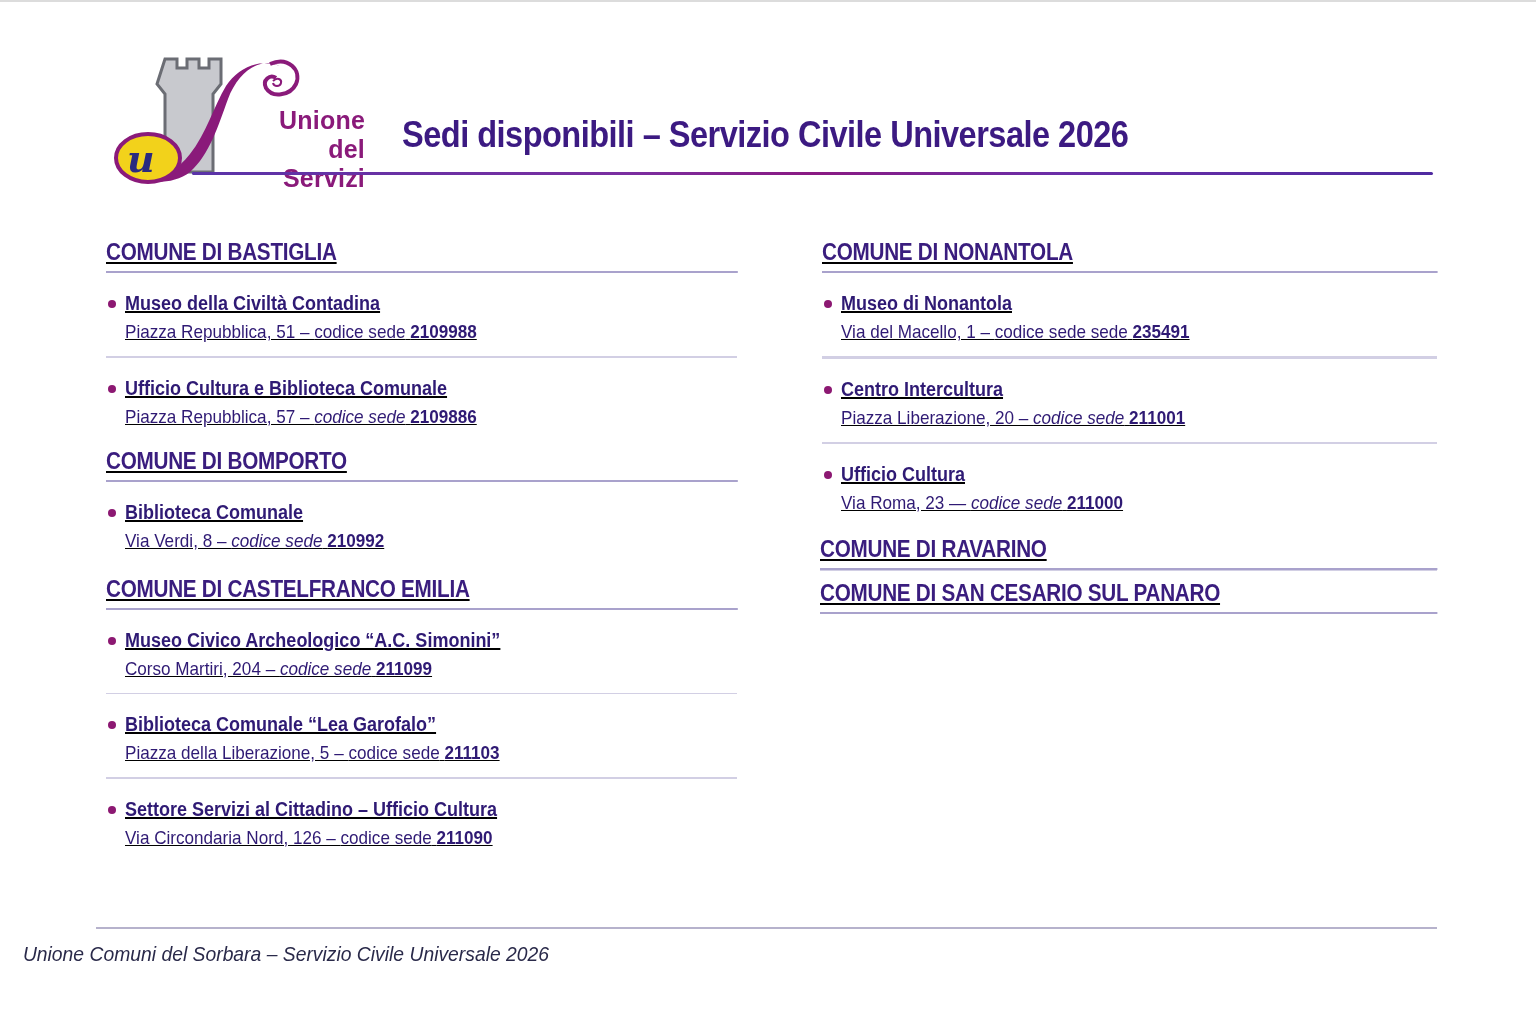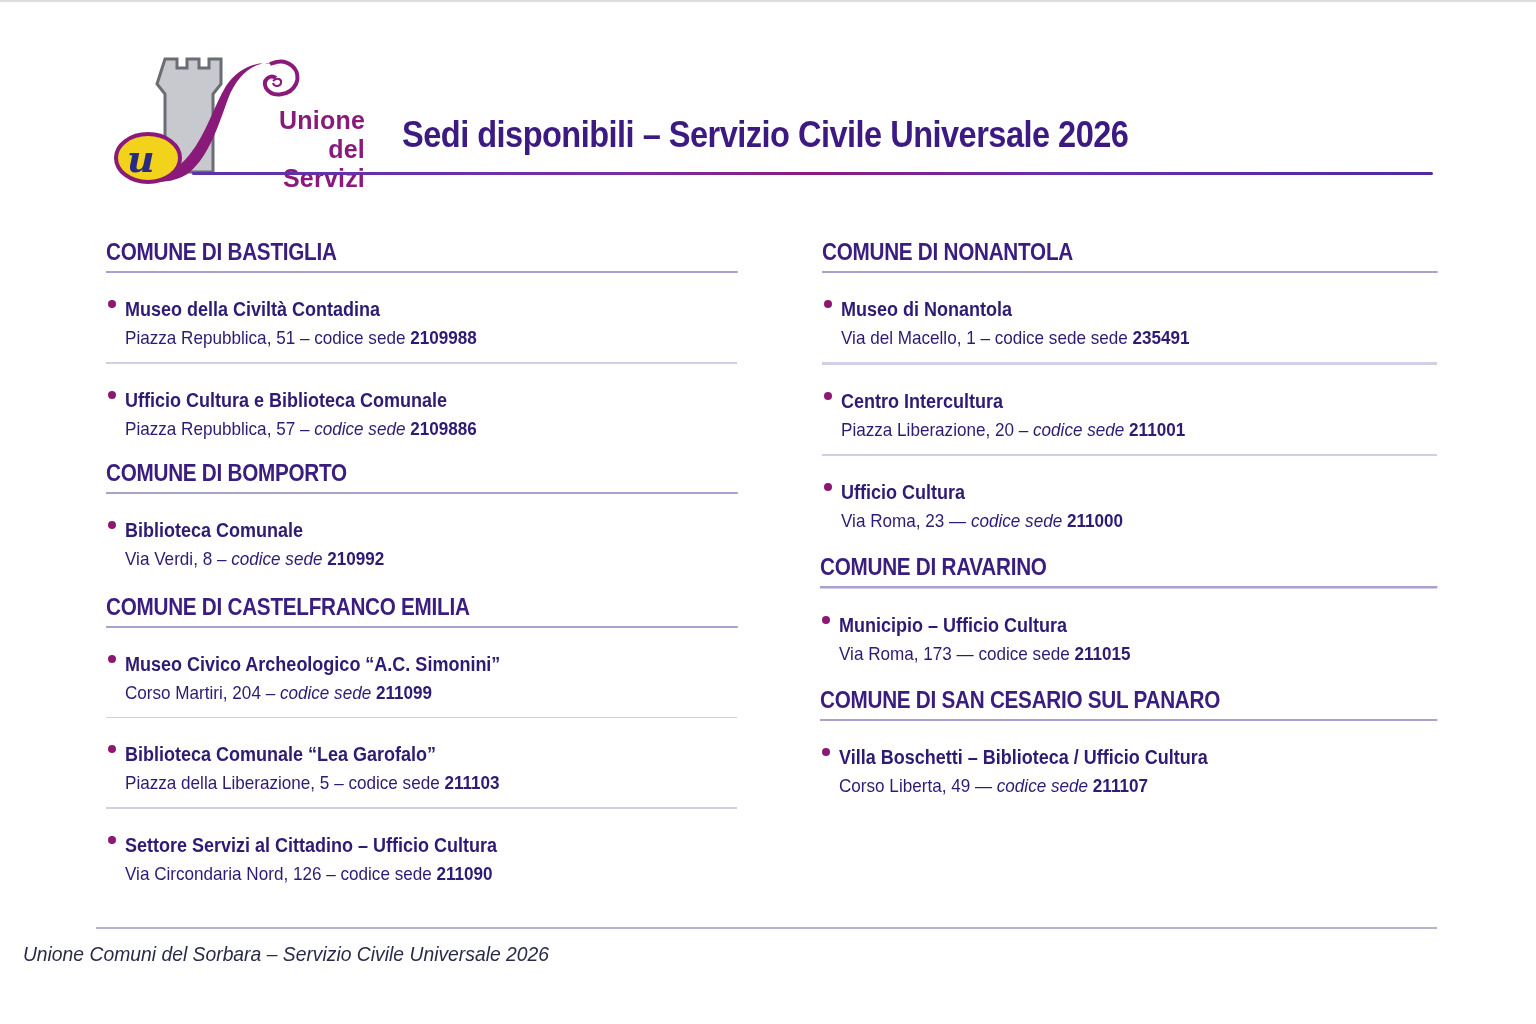--- a/index.html
+++ b/index.html
@@ -30,31 +30,31 @@
       position: absolute; left: 192px; top: 170px; width: 1241px; height: 3px;
       background: linear-gradient(90deg, #5a34a8 0%, #7a2ea0 35%, #8a1a82 50%, #6a2ea8 70%, #4f2aa0 100%);
       border-radius: 2px;
     }
 
     
     .col { position: absolute; }
     .col-left  { left: 106px; top: 236px; width: 631px; }
     .col-right { left: 822px; top: 236px; width: 615px; }
 
-    .comune { margin-bottom: 0; }
+    .comune { margin-bottom: 0; text-decoration: underline; }
     .comune-title {
       font-size: 23px; font-weight: bold; color: #3a1d7e;
       letter-spacing: -0.3px; white-space: nowrap; line-height: 28px;
       transform: scaleX(0.9); transform-origin: left center;
       padding-bottom: 5px;
       border-bottom: 2px solid #a9a2cc;
       width: 111.2%;
     }
 
-    .sede { position: relative; padding: 22px 0 9px 19px; }
+    .sede { position: relative; padding: 16px 0 9px 19px; }
     .sede .bullet {
       position: absolute; left: 2px; top: 27px;
       width: 8px; height: 8px; border-radius: 50%; background: #8c1872;
     }
     .sede-name, .sede-addr {
       white-space: nowrap; transform: scaleX(0.9); transform-origin: left center;
     }
     .sede-name {
       font-size: 20px; font-weight: bold; color: #2f1a74; line-height: 28px;
     }
@@ -176,32 +176,22 @@
       <span class="bullet"></span>
       <div class="sede-name">Ufficio Cultura</div>
       <div class="sede-addr"><span>Via Roma, 23 —  </span><span class="codice-label">codice sede</span> <span class="codice">211000</span></div>
     </div>
   </section>
   <div style="height:8px"></div>
 
   <section class="comune" style="margin-left:-2px">
     <div class="comune-title">COMUNE DI RAVARINO</div>
     <div class="sep"></div>
-    <div class="sede">
-      <span class="bullet"></span>
-      <div class="sede-name">Municipio – Ufficio Cultura</div>
-      <div class="sede-addr"><span>Via Roma, 173 — </span><span class="codice-label upright">codice sede</span> <span class="codice">211015</span></div>
-    </div>
   </section>
   <div style="height:8px"></div>
 
   <section class="comune" style="margin-left:-2px">
     <div class="comune-title">COMUNE DI SAN CESARIO SUL PANARO</div>
-    <div class="sede">
-      <span class="bullet"></span>
-      <div class="sede-name">Villa Boschetti – Biblioteca / Ufficio Cultura</div>
-      <div class="sede-addr"><span>Corso Liberta, 49 — </span><span class="codice-label">codice sede</span> <span class="codice">211107</span></div>
-    </div>
   </section>
 </div>
 
 <div class="footer-rule"></div>
 <div class="footer-text"><span>Unione Comuni del Sorbara – Servizio Civile Universale 2026</span></div>
 
 </body></html>

